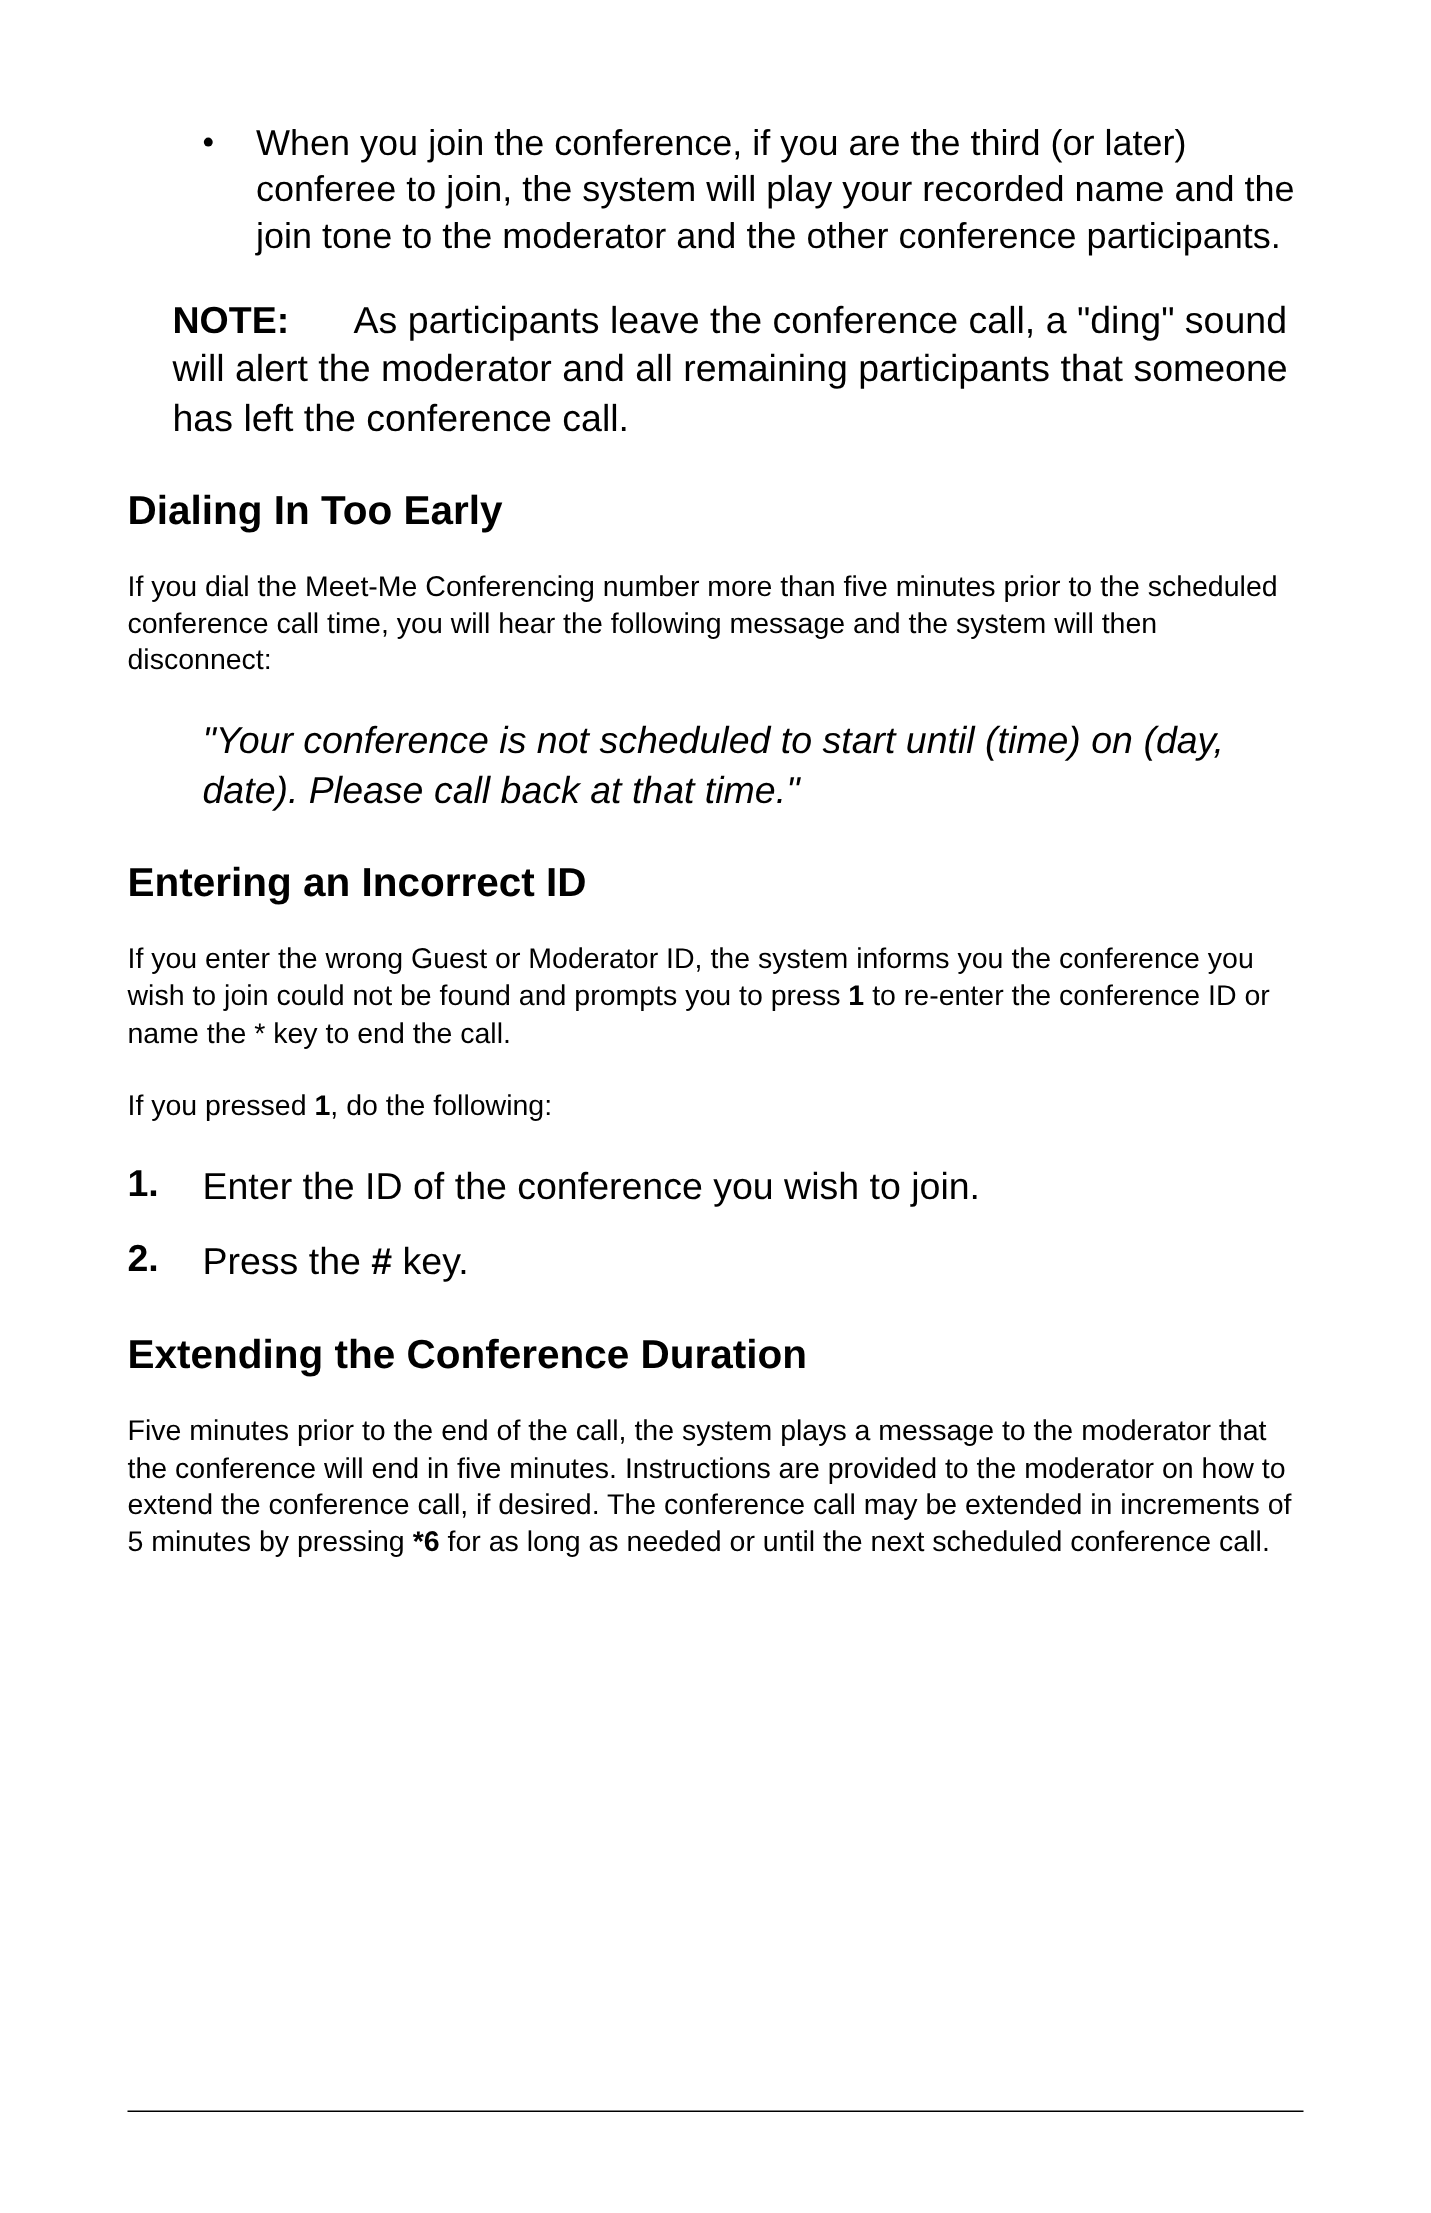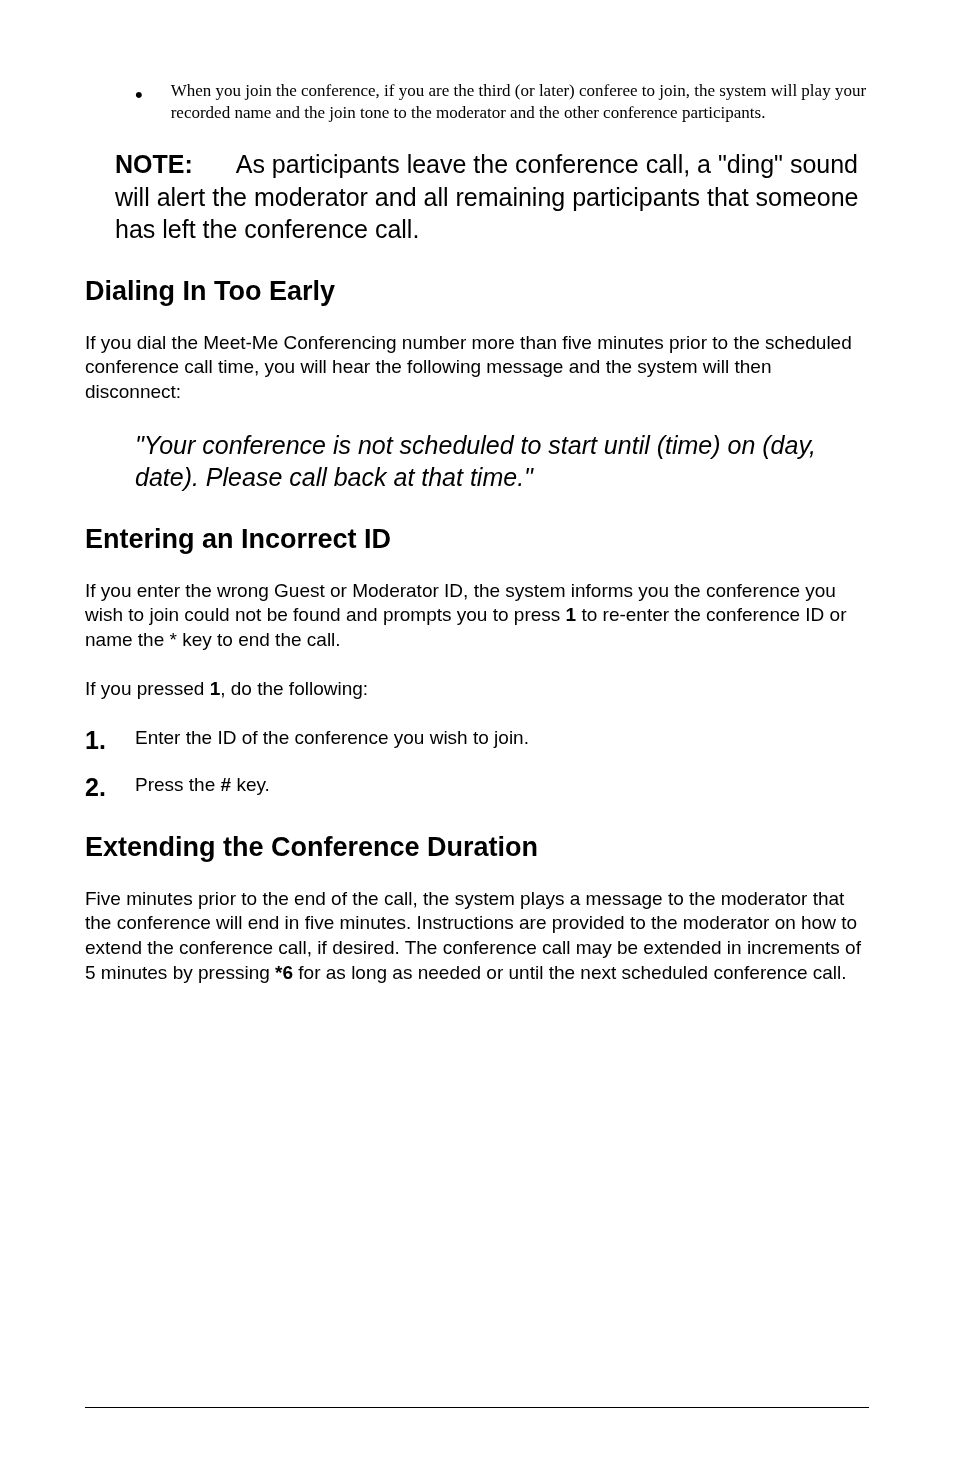--- a/index.html
+++ b/index.html
@@ -20,24 +20,23 @@
       display: flex;
       margin-left: 50px;
       margin-bottom: 24px;
     }
     .bullet {
       font-size: 22px;
       margin-right: 28px;
       margin-top: 2px;
     }
     .bullet-text {
-      font-size: 17px;
+      font-size: 24px;
       line-height: 1.3;
       flex: 1;
-      font-family: Liberation Serif, serif;
     }
     .note {
       font-size: 25px;
       line-height: 1.3;
       margin-bottom: 30px;
       margin-left: 30px;
     }
     .note-label {
       font-weight: bold;
     }
@@ -64,21 +63,21 @@
     .num-item {
       display: flex;
       margin-bottom: 18px;
     }
     .num-label {
       font-size: 25px;
       font-weight: bold;
       width: 50px;
     }
     .num-text {
-      font-size: 19px;
+      font-size: 25px;
       line-height: 1.3;
       flex: 1;
     }
     .bold {
       font-weight: bold;
     }
     .footer {
       position: absolute;
       bottom: 55px;
       left: 85px;

